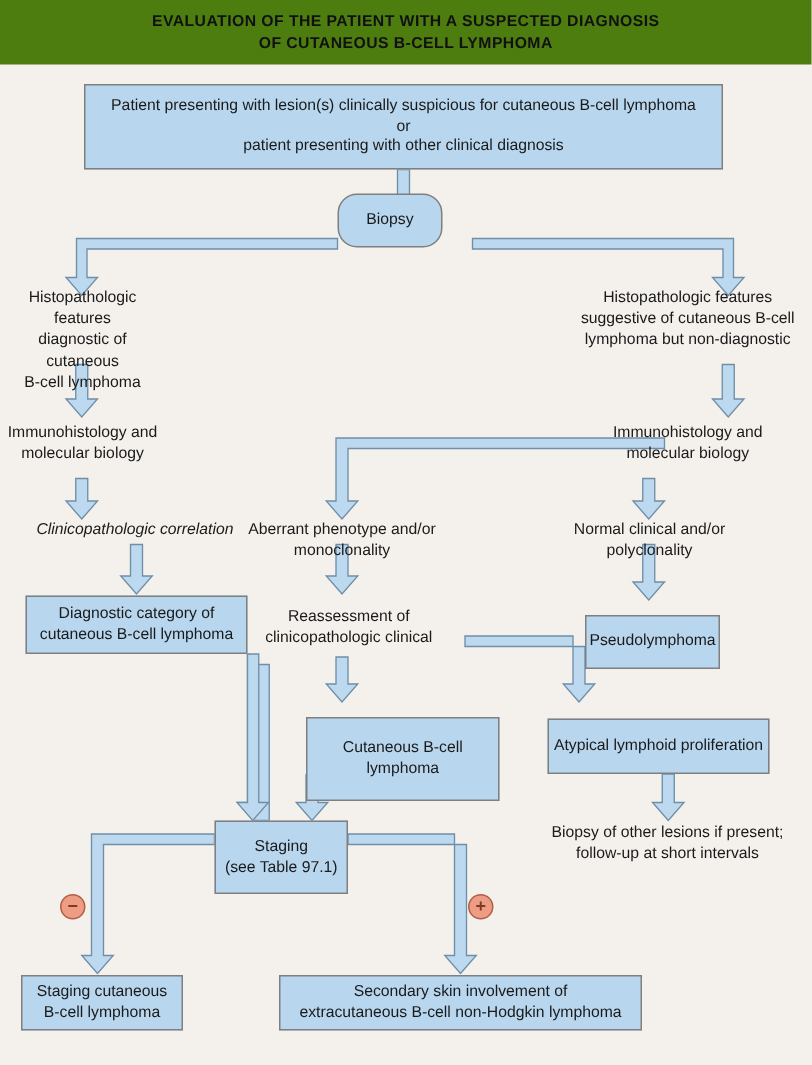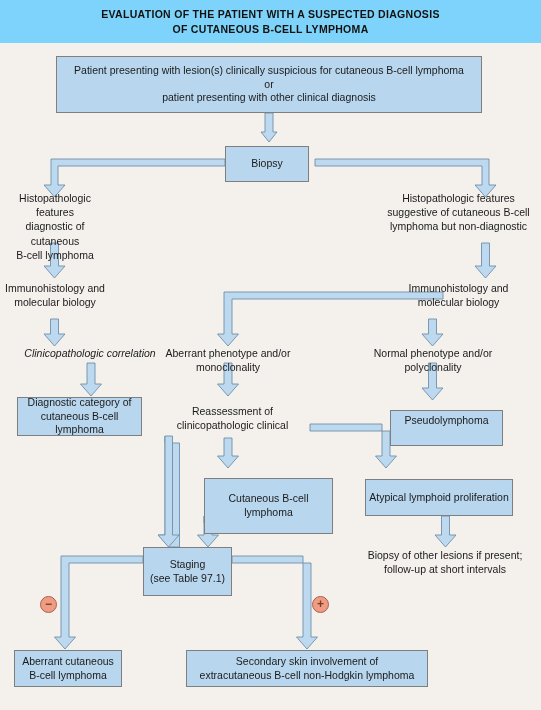--- a/index.html
+++ b/index.html
@@ -5,42 +5,42 @@
   * { box-sizing: border-box; margin: 0; padding: 0; }
   body {
     width: 541px; height: 710px;
     background: #f4f1ec;
     font-family: "Liberation Sans", sans-serif;
     position: relative;
     overflow: hidden;
   }
   #header-band {
     position: absolute; left: 0; top: 0; width: 541px; height: 43px;
-    background: #7dd3fc;
+    background: #4d7c0f;
     display: flex; align-items: center; justify-content: center;
   }
   #header-title {
     color: #111; font-size: 10.5px; font-weight: bold;
     letter-spacing: .3px; text-align: center; line-height: 1.35;
     white-space: pre-line;
   }
   #canvas {
     position: absolute; left: 0; top: 43px; width: 541px; height: 667px;
   }
   .node {
     position: absolute;
     background: #b8d7ef;
     border: 1px solid #7f7f7f;
     display: flex; align-items: center; justify-content: center;
     text-align: center;
     color: #1a1a1a;
     font-size: 10.5px;
     line-height: 1.32;
     white-space: pre-line;
-    padding: 17px 3px;
+    padding: 1px 3px;
   }
   .label {
     position: absolute;
     text-align: center;
     color: #1a1a1a;
     font-size: 10.5px;
     line-height: 1.35;
     white-space: pre-line;
     display: flex; align-items: flex-start; justify-content: center;
   }
@@ -113,21 +113,21 @@
 
     <path d="M232,513 L303,513 L303,594 L296.5,594 L307,606 L317.5,594 L311,594 L311,520 L232,520 Z"></path>
   </svg>
 
   <div class="node" style="left:56px; top:13px; width:426px; height:57px;">
     <span>Patient presenting with lesion(s) clinically suspicious for cutaneous B-cell lymphoma
 or
 patient presenting with other clinical diagnosis</span>
   </div>
 
-  <div class="node" style="left:225px; top:103px; width:84px; height:36px;">
+  <div class="node" style="left:225px; top:86px; width:70px; height:36px;border-radius:13px;">
     <span>Biopsy</span>
   </div>
 
   <div class="label" style="left:0px; top:148px; width:110px; height:52px;">
     <span>Histopathologic features
 diagnostic of cutaneous
 B-cell lymphoma</span>
   </div>
 
   <div class="label" style="left:376px; top:148px; width:165px; height:52px;">
@@ -149,35 +149,35 @@
   <div class="label italic" style="left:2px; top:303px; width:176px; height:17px;">
     <span>Clinicopathologic correlation</span>
   </div>
 
   <div class="label" style="left:155px; top:303px; width:146px; height:34px;">
     <span>Aberrant phenotype and/or
 monoclonality</span>
   </div>
 
   <div class="label" style="left:366px; top:303px; width:134px; height:34px;">
-    <span>Normal phenotype and/or
+    <span>Normal clinical and/or
 polyclonality</span>
   </div>
 
-  <div class="node" style="left:17px; top:354px; width:125px; height:39px;">
+  <div class="node" style="left:17px; top:354px; width:148px; height:39px;">
     <span>Diagnostic category of
 cutaneous B-cell lymphoma</span>
   </div>
 
   <div class="label" style="left:155px; top:361px; width:155px; height:34px;">
     <span>Reassessment of
 clinicopathologic clinical</span>
   </div>
 
-  <div class="node" style="left:390px; top:367px; width:113px; height:36px;align-items:flex-end;">
+  <div class="node" style="left:390px; top:367px; width:90px; height:36px;">
     <span>Pseudolymphoma</span>
   </div>
 
   <div class="node" style="left:204px; top:435px; width:129px; height:56px;">
     <span>Cutaneous B-cell
 lymphoma</span>
   </div>
 
   <div class="node" style="left:365px; top:436px; width:148px; height:37px;">
     <span>Atypical lymphoid proliferation</span>
@@ -195,21 +195,21 @@
 
   <div class="sign" style="left:40px; top:553px;">
     <span>−</span>
   </div>
 
   <div class="sign" style="left:312px; top:553px;">
     <span>+</span>
   </div>
 
   <div class="node" style="left:14px; top:607px; width:108px; height:37px;">
-    <span>Aberrant cutaneous
+    <span>Staging cutaneous
 B-cell lymphoma</span>
   </div>
 
   <div class="node" style="left:186px; top:607px; width:242px; height:37px;">
     <span>Secondary skin involvement of
 extracutaneous B-cell non-Hodgkin lymphoma</span>
   </div>
 
 </div>
 

